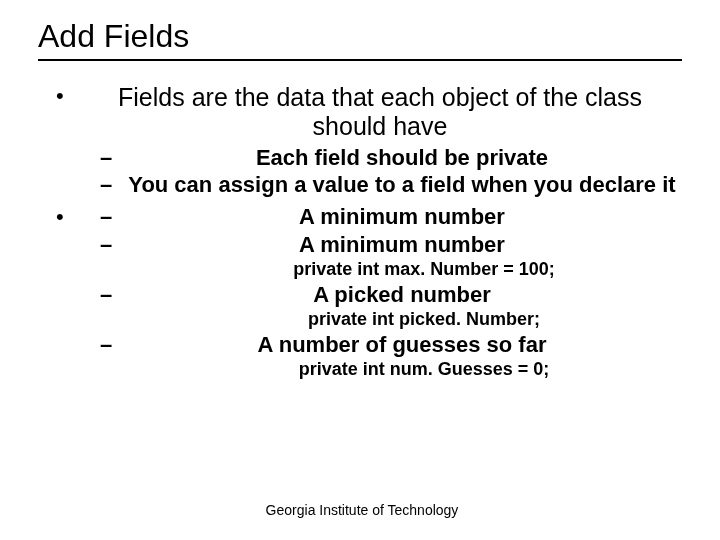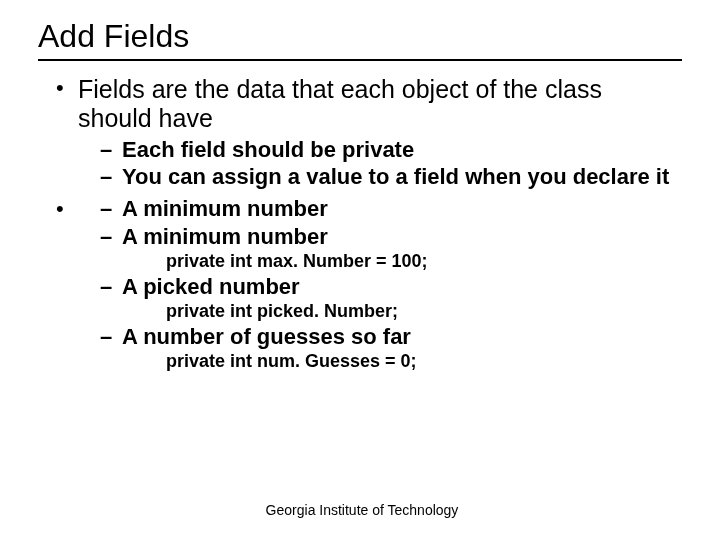--- a/index.html
+++ b/index.html
@@ -10,32 +10,33 @@
       font-family: Arial, Helvetica, sans-serif;
       color: #000;
       padding: 18px 38px 0 38px;
       position: relative;
     }
     .title {
       font-size: 32px;
       font-weight: 400;
       border-bottom: 2px solid #000;
       padding-bottom: 4px;
-      margin-bottom: 14px;
+      margin-bottom: 22px;
     }
     .b1 {
       list-style: none;
       padding-left: 18px;
     }
     .b1 > li {
       position: relative;
       padding-left: 22px;
       font-size: 25px;
       line-height: 1.15;
       margin-bottom: 2px;
+      text-align: center;
     }
     .b1 > li::before {
       content: "•";
       position: absolute;
       left: 0;
       top: 0;
       font-size: 22px;
     }
     .b2 {
       list-style: none;

